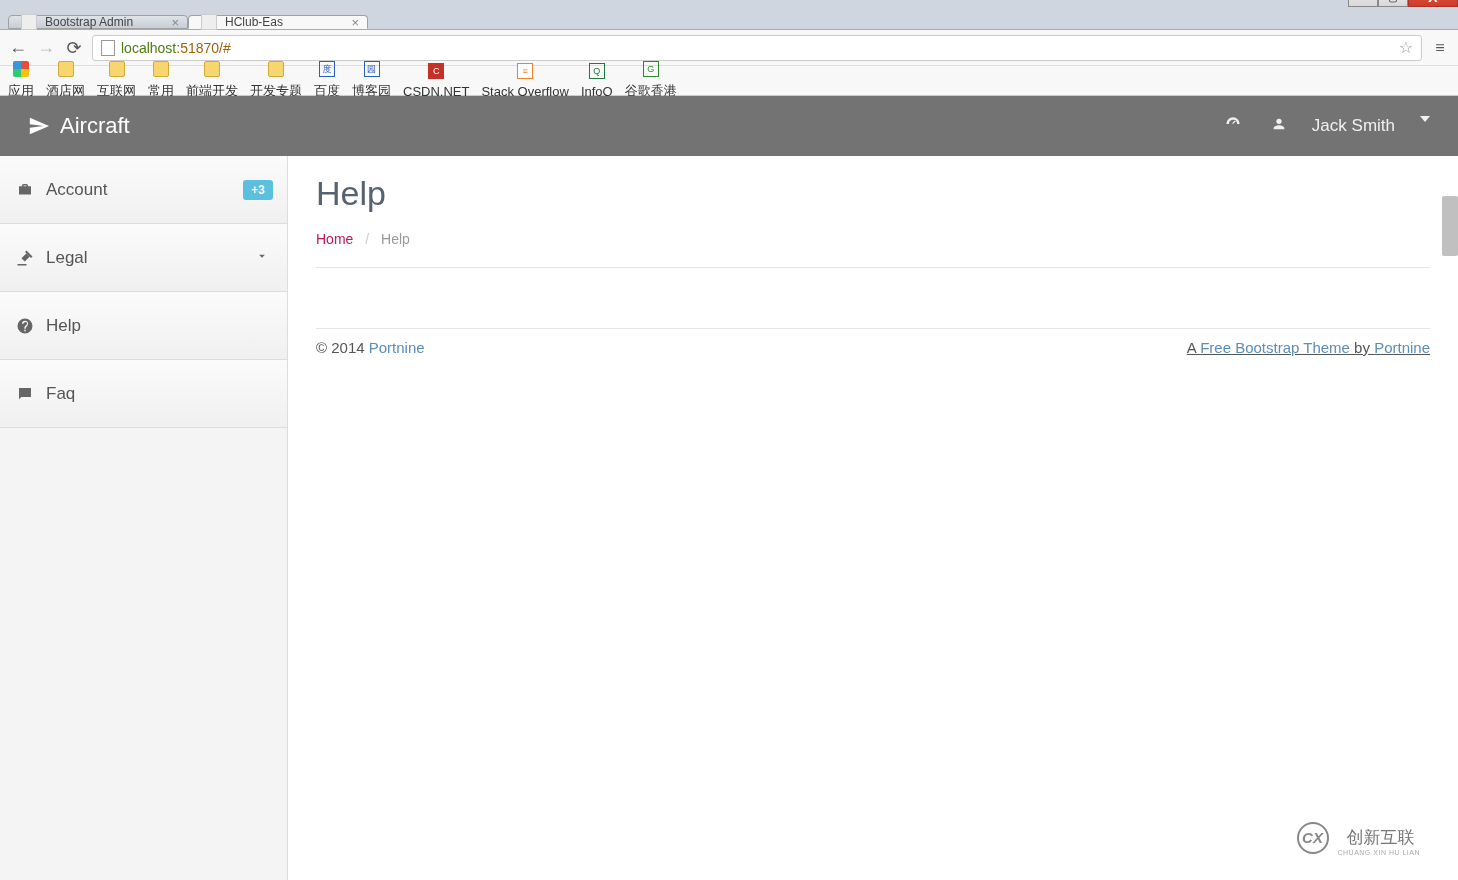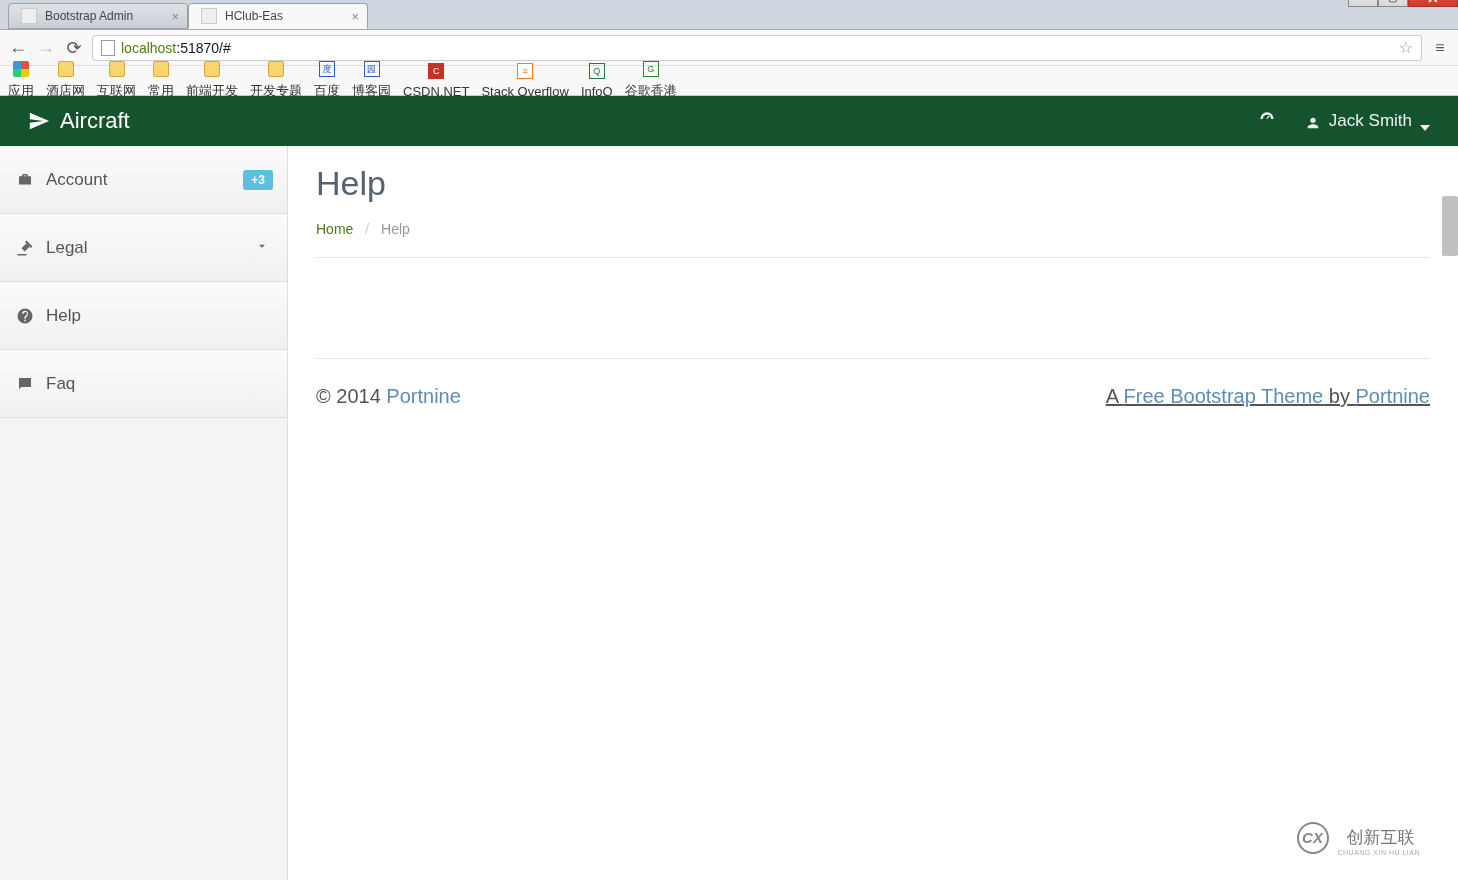--- a/index.html
+++ b/index.html
@@ -2,21 +2,21 @@
 <html><head>
 <meta charset="utf-8">
 <style>
 * { margin: 0; padding: 0; box-sizing: border-box; font-family: "Helvetica Neue", Helvetica, Arial, sans-serif; }
 body { background: #fff; overflow: hidden; }
 
 
 .browser-window { width: 1458px; height: 880px; display: flex; flex-direction: column; background: #fff; }
 
 .tab-strip { height: 30px; background: #d0d6e0; display: flex; align-items: flex-end; padding-left: 8px; border-bottom: 1px solid #aaa; position: relative; }
-.tab { height: 26px; padding: 0 30px 0 12px; border-radius: 4px 4px 0 0; display: flex; align-items: center; font-size: 12px; color: #444; position: relative; margin-right: 0; min-width: 180px; }
+.tab { height: 14px; padding: 0 30px 0 12px; border-radius: 4px 4px 0 0; display: flex; align-items: center; font-size: 12px; color: #444; position: relative; margin-right: 0; min-width: 180px; }
 .tab.inactive { background: linear-gradient(#e0e3e8,#c8cdd6); border: 1px solid #a0a0a0; }
 .tab.active { background: #f8f8f8; border: 1px solid #a0a0a0; border-bottom: 1px solid #f8f8f8; z-index: 2; }
 .tab .favicon { width: 16px; height: 16px; margin-right: 8px; background: #eee; border: 1px solid #ccc; }
 .tab .close-x { position: absolute; right: 8px; font-size: 13px; color: #888; }
 .window-ctrls-top { position: absolute; right: 0; top: -13px; display:flex; }
 .winctl { width: 30px; height: 20px; display:flex; align-items:center; justify-content:center; font-size:10px; border:1px solid #888; background:linear-gradient(#f5f5f5,#d7d7d7); }
 .winctl.close { width:50px; background:linear-gradient(#e85642,#cf3b29); color:#fff; border-color:#a83328; font-size:14px; font-weight:bold; }
 
 .addr-bar { height: 36px; background: #f8f8f8; display: flex; align-items: center; padding: 0 8px; gap: 8px; border-bottom: 1px solid #ddd; }
 .nav-btn { width: 20px; height: 20px; display:flex; align-items:center; justify-content:center; color:#555; font-size:18px; }
@@ -28,56 +28,56 @@
 
 .bookmark-bar { height: 30px; background: #f8f8f8; display: flex; align-items: center; padding: 0 8px; gap: 12px; border-bottom: 1px solid #ccc; font-size: 13px; color: #333; }
 .bm { display: flex; align-items: center; gap: 5px; white-space: nowrap; flex-direction: column; }
 .bm .bm-icon { width: 16px; height: 16px; display:inline-block; }
 .bm .folder { background: #f7d66f; border: 1px solid #d4a93a; border-radius:2px; }
 .bm .sq { border: 1px solid #999; font-size:9px; display:flex; align-items:center; justify-content:center; }
 .bm .apps { background: conic-gradient(#e74c3c 0 25%, #f1c40f 0 50%, #2ecc71 0 75%, #3498db 0); border-radius:2px; }
 
 
 .page { flex: 1; display: flex; flex-direction: column; background: #fff; position: relative; }
-.topbar { height: 50px; background: #14532d; display: flex; align-items: center; padding: 0 28px; color: #fff; }
+.topbar { height: 60px; background: #737373; display: flex; align-items: center; padding: 0 28px; color: #fff; }
 .brand { display: flex; align-items: center; gap: 10px; font-size: 22px; font-weight: 500; }
 .brand svg { width: 22px; height: 22px; fill: #fff; }
 .top-right { margin-left: auto; display: flex; align-items: center; gap: 28px; color: #eef0f3; }
 .dash-icon svg { width: 20px; height: 20px; fill: #eef0f3; }
-.user-menu { display: flex; align-items: flex-end; gap: 8px; font-size: 17px; }
+.user-menu { display: flex; align-items: flex-start; gap: 25px; font-size: 17px; }
 .user-menu svg { width: 16px; height: 16px; fill: #eef0f3; }
 .caret-down { width: 0; height: 0; border-left: 5px solid transparent; border-right: 5px solid transparent; border-top: 6px solid #eef0f3; }
 
 .body-row { flex: 1; display: flex; }
 .sidebar { width: 288px; background: #f4f4f4; border-right: 1px solid #ddd; }
 .side-item { height: 68px; border-bottom: 1px solid #ddd; display: flex; align-items: center; padding: 0 16px; color: #555; font-size: 17px; background: linear-gradient(#fbfbfb,#f0f0f0); gap: 12px; position: relative; }
 .side-item svg { width: 18px; height: 18px; fill: #666; }
 .side-item:first-child { border-top: none; }
 .side-badge { position: absolute; right: 14px; background: #5bc0de; color: #fff; font-size: 12px; font-weight: bold; padding: 3px 8px; border-radius: 3px; }
 .side-chevron { position: absolute; right: 18px; }
 .side-chevron svg { width: 14px; height: 14px; fill: #666; }
 
 .main { flex: 1; padding: 18px 28px; position: relative; }
 .page-title { font-size: 34px; color: #556270; font-weight: 400; margin-bottom: 18px; }
 .breadcrumb { font-size: 14px; color: #999; padding-bottom: 20px; border-bottom: 1px solid #e5e5e5; }
-.breadcrumb a { color: #4d7c0f; text-decoration: none; }
+.breadcrumb a { color: #be185d; text-decoration: none; }
 .breadcrumb .sep { margin: 0 8px; color: #ccc; }
 
-.footer { border-top: 1px solid #e5e5e5; margin-top: 100px; padding-top: 26px; display: flex; font-size: 20px; color: #555; }
+.footer { border-top: 1px solid #e5e5e5; margin-top: 60px; padding-top: 10px; display: flex; font-size: 15px; color: #555; }
 .footer a { color: #5b8db8; text-decoration: none; }
 .footer .right { margin-left: auto; text-decoration: underline; }
 
 .watermark { position: absolute; right: 20px; bottom: 20px; width: 165px; height: 45px; background: rgba(255,255,255,0.9); border-radius: 4px; display:flex; align-items:center; justify-content:center; gap:18px; color:#777; font-size:17px; font-weight:500; }
 .watermark .wm-circ { width:32px; height:32px; border:2px solid #888; border-radius:50%; display:flex; align-items:center; justify-content:center; font-weight:bold; color:#888; font-size:15px; font-style:italic; }
 .watermark .wm-sub { font-size:7px; color:#aaa; letter-spacing:0.5px; position:absolute; bottom:4px; right:18px; }
 
 .scrollbar-stub { position:absolute; right:0; top:100px; width:16px; height:60px; background:#c0c0c0; border-radius:2px; }
 
 .url-host { color: #4d7c0f; }
-.url-path { color: #0f172a; }
+.url-path { color: #a16207; }
 </style>
 </head>
 <body>
 
 <div class="browser-window">
 
   <div class="tab-strip">
     <div class="window-ctrls-top">
       <div class="winctl">—</div>
       <div class="winctl">▢</div>

